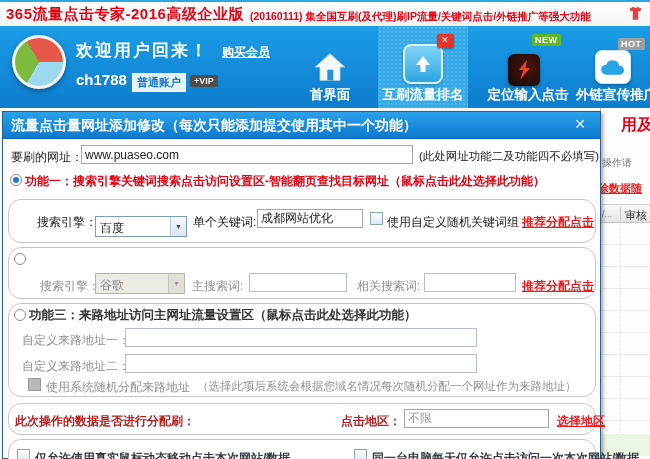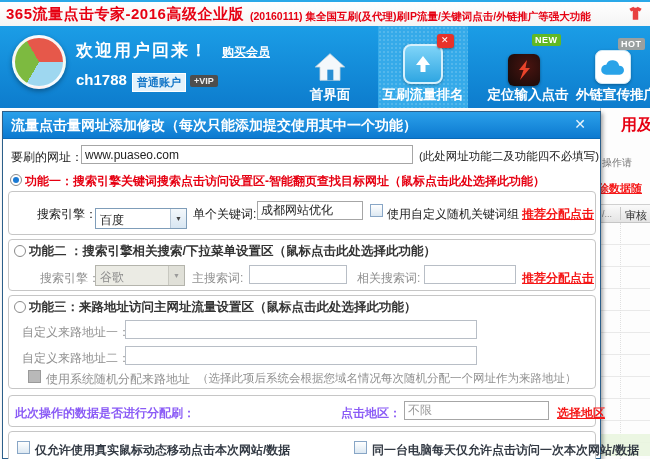--- a/index.html
+++ b/index.html
@@ -72,21 +72,21 @@
   .dlg-title{ position:absolute; left:0; top:0; right:0; height:27px;
     background:linear-gradient(180deg,var(--dlg-title-top),var(--dlg-title-bottom)); border-bottom:1px solid #0a6ab8;}
   .dlg-title-text{ position:absolute; left:8px; top:5px; font-size:14px; font-weight:bold; color:#fff; white-space:nowrap;}
   .dlg-close{ position:absolute; right:14px; top:4px; font-size:14px; font-weight:bold; color:#e8f4fc; cursor:pointer;}
   .dlg-body{ position:absolute; left:0; top:27px; right:0; bottom:0; background:#fff;}
 
   .lbl{ font-size:12px; color:#222; white-space:nowrap; position:absolute;}
   .lbl-gray{ color:#909090; }
   .tbx{ position:absolute; height:19px; border:1px solid #a6a6a6; background:#fff; font-size:12px;
     font-family:"Liberation Sans","DejaVu Sans",sans-serif; padding:1px 3px; color:#222;}
-  .group{ position:absolute; left:5px; width:588px; border:1px solid #c6c6c6; border-radius:4px; background:#fff;}
+  .group{ position:absolute; left:5px; width:588px; border:1px solid #c6c6c6; border-radius:13px; background:#fff;margin-top:8px;}
   .g1{ top:52px; height:44px; } .g2{ top:100px; height:52px; } .g3{ top:156px; height:94px;padding-left:33px; }
   .g4{ top:256px; height:32px; } .g5{ top:292px; height:54px; }
 
   .radio{ position:absolute; width:12px; height:12px; border-radius:50%; border:1px solid #8a8a8a; background:#fff;}
   .radio.sel::after{ content:""; position:absolute; left:2px; top:2px; width:6px; height:6px; border-radius:50%; background:#1a7ad4;}
   .cbx{ position:absolute; width:13px; height:13px; border:1px solid #88a6c6; background:linear-gradient(180deg,#fff,#dce8f2);}
   .cbx.dis{ background:#b9b9b9; border-color:#9a9a9a; }
 
   .f1-title{ position:absolute; left:22px; top:34px; font-size:12px; font-weight:bold; color:var(--brand-red); white-space:nowrap;}
   .fx-title{ position:absolute; font-size:12.5px; font-weight:bold; color:#333; white-space:nowrap;}
@@ -96,21 +96,21 @@
   .combo .val{ position:absolute; left:4px; top:3px; font-size:12px; color:#222; white-space:nowrap;}
   .combo .arr{ position:absolute; right:0; top:0; bottom:0; width:16px; border-left:1px solid #b8c8d8;
     background:linear-gradient(180deg,#f4f8fb,#d8e6f2); font-size:7px; color:#444; text-align:center; line-height:20px;}
   .combo.dis{ background:#ebebe4; border-color:#b4b4ac; }
   .combo.dis .val{ color:#8a8a8a; }
   .combo.dis .arr{ background:#e0e0d8; color:#999; border-left-color:#c8c8c0;}
   .combo.red .val{ color:var(--link-red); font-weight:bold; }
   .combo.red{ border-color:#666; }
   .combo.red .arr{ background:#f0f0f0; color:#222; font-size:8px;}
 
-  .bold-dark{ font-weight:bold; color:#8b5cf6; }
+  .bold-dark{ font-weight:bold; color:#b91c1c; }
   .foot-lbl{ font-size:12px; font-weight:bold; color:#333a44; white-space:nowrap; position:absolute;}
 </style>
 </head>
 <body>
 
 <div class="screen">
 
   <div class="titlebar">
     <span class="app-title">365流量点击专家-2016高级企业版</span>
     <span class="app-subtitle">(20160111)  集全国互刷(及代理)刷IP流量/关键词点击/外链推广等强大功能</span>
@@ -197,21 +197,20 @@
         </div>
         <span class="lbl" style="left:184px;top:14px;">单个关键词:</span>
         <input class="tbx" style="left: 248px; top: 9px; width: 106px;" readonly="" value="成都网站优化">
         <span class="cbx" style="left:361px;top:12px;"></span>
         <span class="lbl" style="left:378px;top:14px;">使用自定义随机关键词组</span>
         <span class="red-link" style="left:513px;top:14px;">推荐分配点击</span>
       </div>
 
       <div class="group g2">
         <span class="radio" style="left:5px;top:5px;"></span>
-        <span class="fx-title" style="left:20px;top:3px;">功能二 ：搜索引擎相关搜索/下拉菜单设置区（鼠标点击此处选择此功能）</span>
         <span class="lbl lbl-gray" style="left:31px;top:30px;">搜索引擎：</span>
         <div class="combo dis" style="left:86px;top:25px;width:90px;">
           <span class="val">谷歌</span>
           <span class="arr">▼</span>
         </div>
         <span class="lbl lbl-gray" style="left:183px;top:30px;">主搜索词:</span>
         <input class="tbx" style="left: 240px; top: 25px; width: 98px; border-color: rgb(184, 190, 198);" readonly="" value="">
         <span class="lbl lbl-gray" style="left:348px;top:30px;">相关搜索词:</span>
         <input class="tbx" style="left: 415px; top: 25px; width: 92px; border-color: rgb(184, 190, 198);" readonly="" value="">
         <span class="red-link" style="left:513px;top:30px;">推荐分配点击</span>

